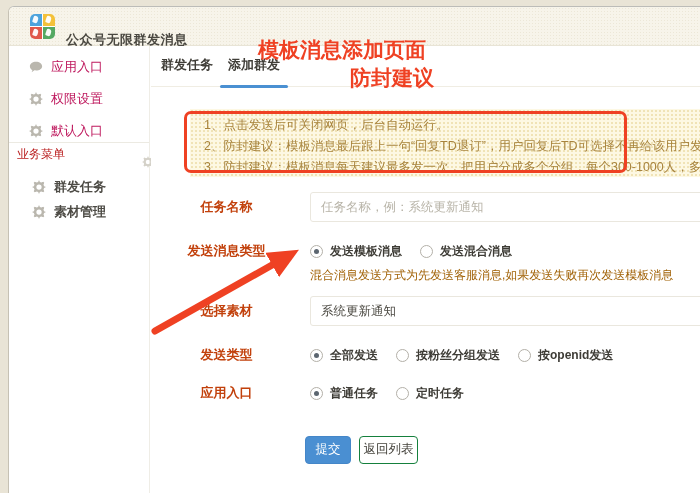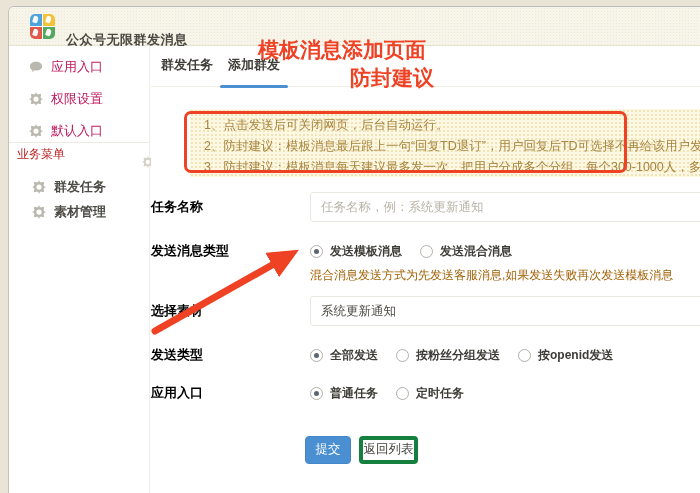--- a/index.html
+++ b/index.html
@@ -85,21 +85,21 @@
     background-size:4px 4px;
     padding:6px 0 0 14px;
     font-size:12.5px; color:#a8843e; line-height:21px;
     white-space:nowrap;
   }
 
   
   .form-row { position:absolute; left:0; right:0; }
   .row-label {
     position:absolute; left:0; top:0; width:151px; height:30px; line-height:30px;
-    text-align:left; font-size:13px; font-weight:700; color:#000000;
+    text-align:center; font-size:13px; font-weight:700; color:#c2410c;
   }
   .row-ctl { position:absolute; left:159px; top:0; right:0; height:30px; display:flex; align-items:center; }
   .text-input, .select-box {
     width:402px; height:30px; background:#fff;
     border:1px solid #eae7de; border-radius:3px;
     font-size:12.5px; color:#4c4a43; padding:0 10px;
     font-family:inherit; outline:none;
   }
   .text-input::placeholder { color:#b8b4a8; opacity:1; }
   .select-box { line-height:28px; }
@@ -116,21 +116,21 @@
   .row-hint { position:absolute; left:159px; top:31px; font-size:12px; color:#a16207; }
 
   .row-taskname { top:146px; } .row-msgtype { top:237px; }
   .row-material { top:250px; } .row-sendtype { top:294px; }
   .row-tasktype { top:332px; }
   .row-msgtype { top:190px; }
   .row-actions  { top:380px; }
 
   .btn { height:28px; border-radius:4px; font-size:12.5px; font-family:inherit; cursor:pointer;margin-top:17px; }
   .btn-submit { width:46px; background:#4a8fd2; border:1px solid #4486c8; color:#fff; margin-right:8px; }
-  .btn-back { width:59px; background:#fff; border:4px solid #15803d; color:#45433c; }
+  .btn-back { width:59px; background:#fff; border:1px solid #15803d; color:#45433c; }
 
   
   .anno { position:absolute; color:#ef4123; font-weight:700; font-size:21px; z-index:30; white-space:nowrap; }
   .anno-page   { left:258px; top:36px; }
   .anno-advice { left:350px; top:64px; }
   .red-rect {
     position:absolute; left:184px; top:111px; width:443px; height:62px;
     border:3px solid #ef4123; border-radius:7px; z-index:25; pointer-events:none;
   }
   .arrow-svg { position:absolute; left:130px; top:235px; width:190px; height:110px; z-index:26; pointer-events:none; }

